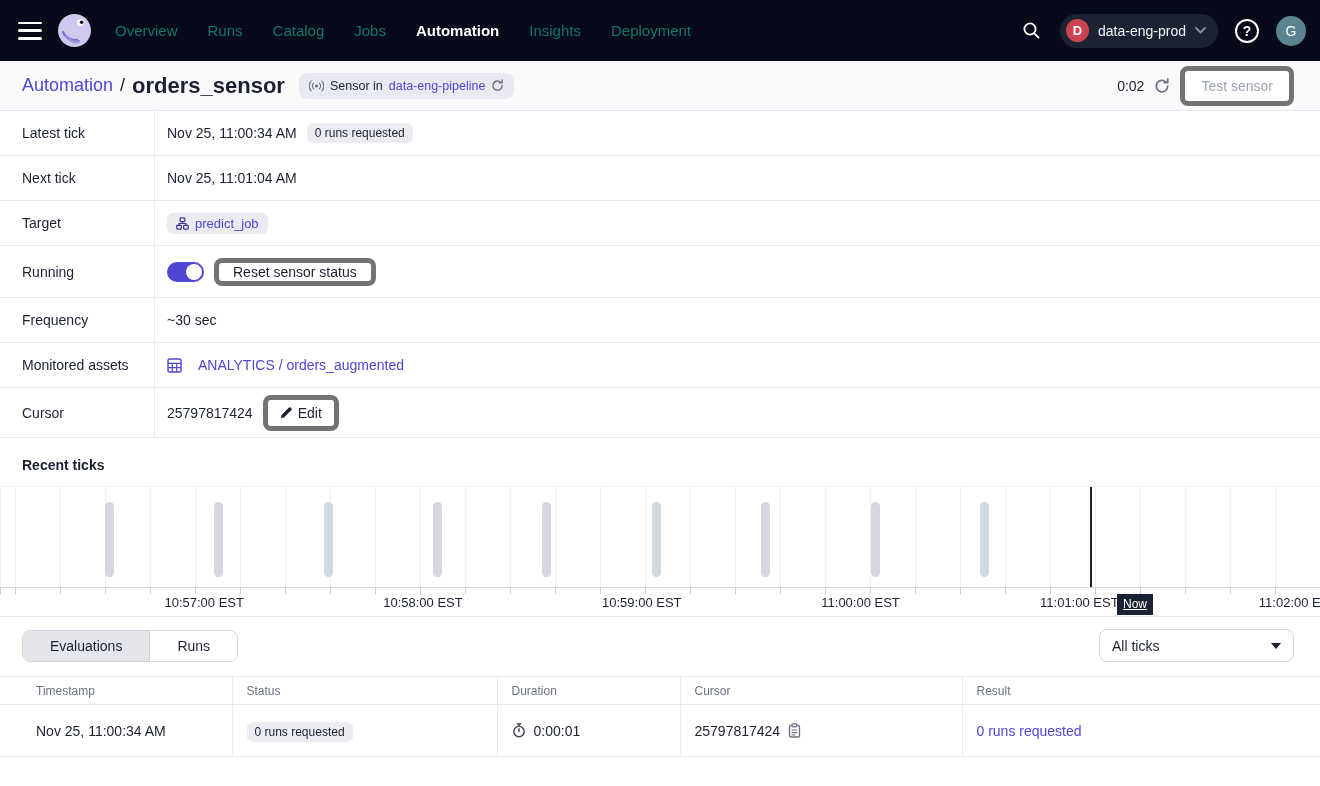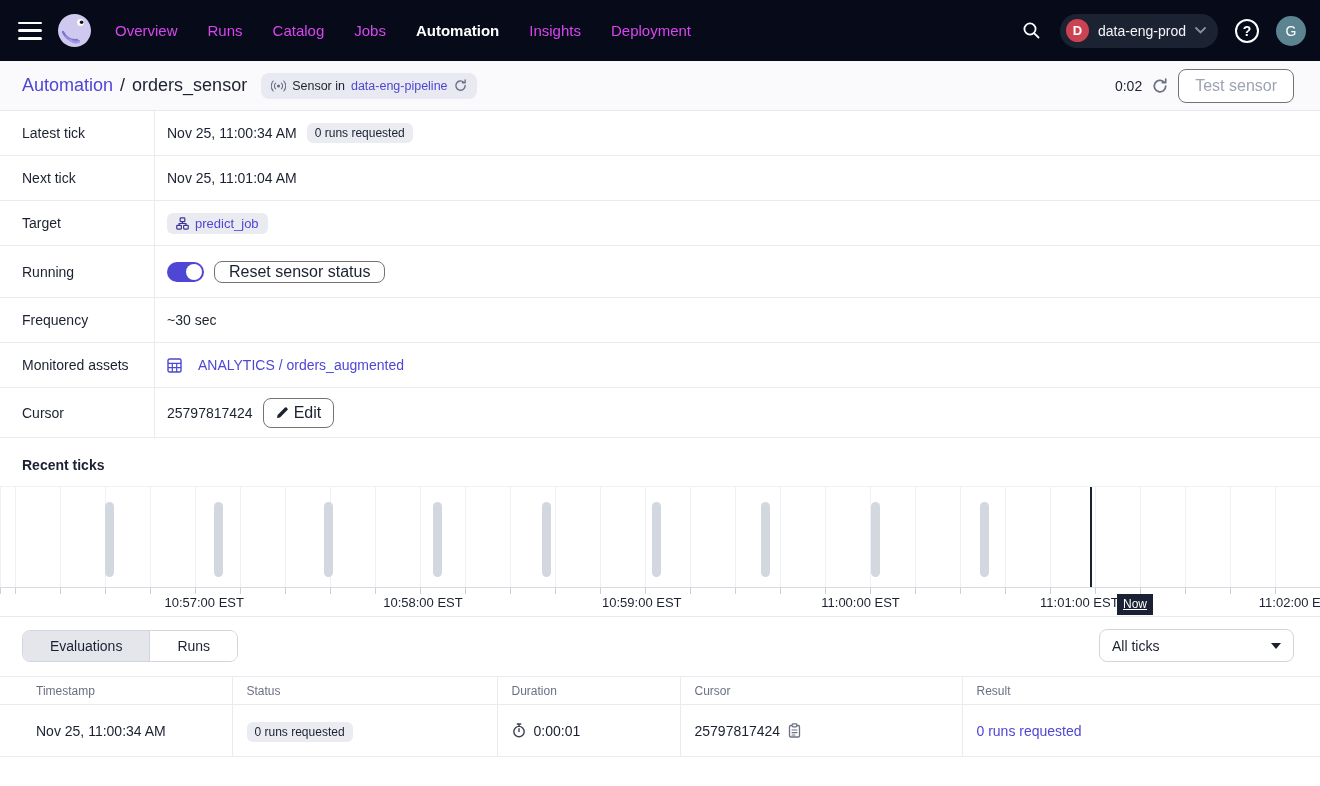--- a/index.html
+++ b/index.html
@@ -6,47 +6,47 @@
   html,body { width:1320px; height:786px; overflow:hidden; background:#fff;
     font-family:"Liberation Sans", sans-serif; color:#1B2130; }
 
   
   .topnav { height:61px; background:#060A19; display:flex; align-items:center; padding:0 14px 0 18px; }
   .hamburger { width:24px; height:18px; display:flex; flex-direction:column; justify-content:space-between;
     background:none; border:none; cursor:pointer; margin-right:14px; }
   .hamburger span { height:2.6px; background:#fff; border-radius:2px; }
   .logo { width:37px; height:37px; margin-right:22px; flex:none; }
   .nav-items { display:flex; align-items:center; gap:30px; }
-  .nav-item { font-size:15px; color:#d946ef; text-decoration:none; cursor:pointer; }
+  .nav-item { font-size:15px; color:#0f766e; text-decoration:none; cursor:pointer; }
   .nav-item.active { color:#FFFFFF; font-weight:700; }
   .nav-right { margin-left:auto; display:flex; align-items:center; gap:13px; }
   .icon-btn { width:32px; height:32px; border-radius:50%; background:transparent; border:none;
     display:flex; align-items:center; justify-content:center; cursor:pointer; }
   .depl-pill { height:34px; border-radius:17px; background:#1B2231; display:flex; align-items:center;
     gap:9px; padding:0 12px 0 6px; border:none; cursor:pointer; }
   .depl-initial { width:23px; height:23px; border-radius:50%; background:#CB4350; color:#fff;
     font-size:13px; font-weight:700; display:flex; align-items:center; justify-content:center; }
   .depl-name { color:#F4F5F8; font-size:14px; }
   .help-circle { width:24px; height:24px; border:2px solid #fff; border-radius:50%; color:#fff;
     font-size:14px; font-weight:700; display:flex; align-items:center; justify-content:center; }
   .avatar { width:30px; height:30px; border-radius:50%; background:#5C8490; color:#fff; font-size:14px;
     display:flex; align-items:center; justify-content:center; cursor:pointer; border:none; }
 
   
   .pagehead { height:50px; background:#FAFAFC; border-bottom:1px solid #E7E9EF; display:flex;
     align-items:center; padding:0 26px 0 22px; }
   .crumb-root { color:#4E46D4; font-size:18px; text-decoration:none; cursor:pointer; }
   .crumb-sep { font-size:18px; margin:0 7px; }
-  .crumb-title { font-size:18px; font-weight:400; }
+  .crumb-title { font-size:22px; font-weight:700; }
   .type-badge { margin-left:14px; height:26px; background:#E9EAF1; border-radius:8px; display:flex;
     align-items:center; gap:6px; padding:0 10px; font-size:12.5px; }
   .type-badge a { color:#4E46D4; text-decoration:none; cursor:pointer; }
   .head-right { margin-left:auto; display:flex; align-items:center; gap:10px; }
   .countdown { font-size:14px; }
-  .btn { background:#fff; border:1px solid #737373; border-radius:8px; font-size:16px; color:#1B2130;
+  .btn { background:#fff; border:5px solid #737373; border-radius:8px; font-size:14px; color:#1B2130;
     cursor:pointer; font-family:inherit; }
   .test-btn { padding:7px 16px; color:#9CA3B3; }
 
   
   .detail-row { display:flex; border-bottom:1px solid #EAEBF1; min-height:45px; align-items:center; }
   .detail-label { width:155px; flex:none; align-self:stretch; display:flex; align-items:center;
     padding-left:22px; border-right:1px solid #EAEBF1; font-size:14px; }
   .detail-value { display:flex; align-items:center; gap:10px; padding-left:12px; font-size:14px; }
   .gray-badge { background:#EBECF2; border-radius:6px; padding:3px 8px; font-size:12px; color:#1B2130; white-space:nowrap; }
   .pill-link { background:#EAEBF1; border-radius:6px; padding:3px 9px; font-size:13px; color:#4E46D4;

